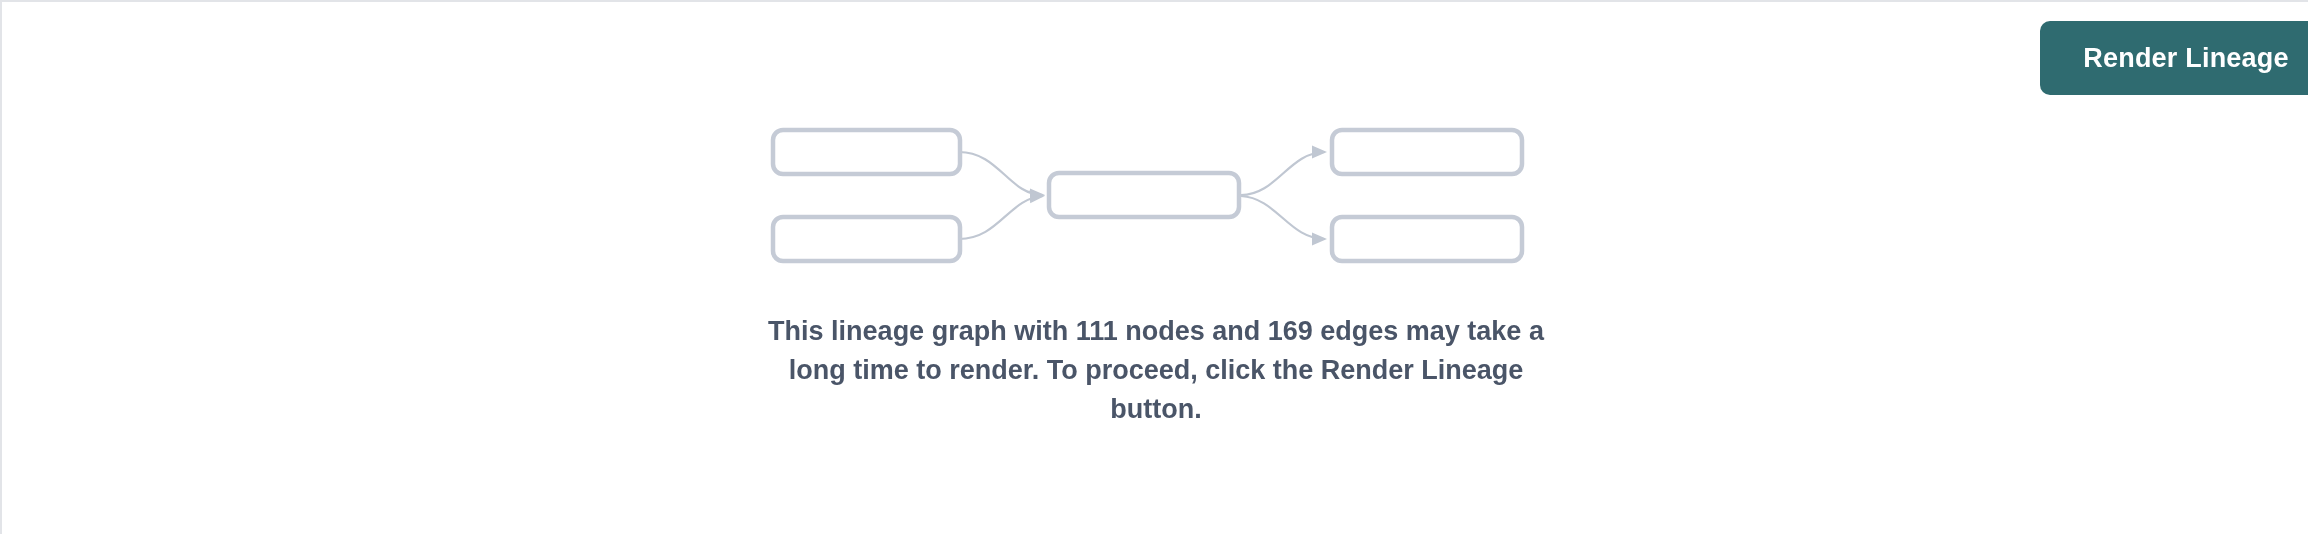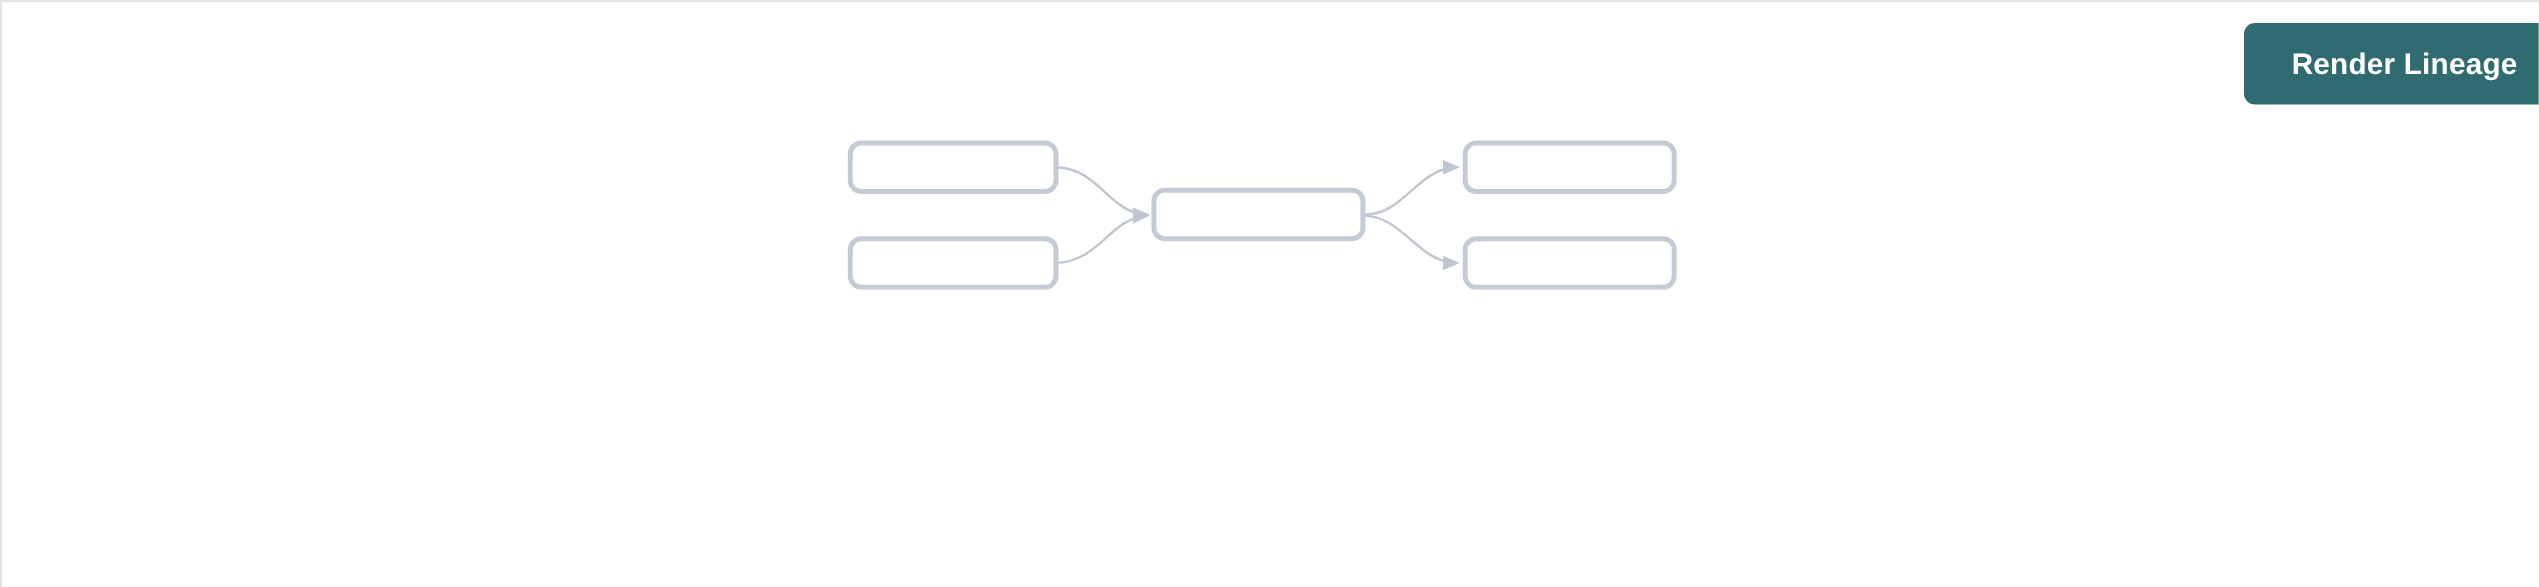--- a/index.html
+++ b/index.html
@@ -97,17 +97,18 @@
       <path d="M480,75 C516,75 528,32 564,32" fill="none" stroke="#c0c7d2" stroke-width="2.2" marker-end="url(#arrowhead)"></path>
       <path d="M480,76 C516,78 528,119 564,119" fill="none" stroke="#c0c7d2" stroke-width="2.2" marker-end="url(#arrowhead)"></path>
 
       <rect x="12" y="10" width="187" height="44" rx="10" ry="10" fill="#ffffff" stroke="#c5cbd6" stroke-width="4.5"></rect>
       <rect x="12" y="97" width="187" height="44" rx="10" ry="10" fill="#ffffff" stroke="#c5cbd6" stroke-width="4.5"></rect>
       <rect x="288" y="53" width="190" height="44" rx="10" ry="10" fill="#ffffff" stroke="#c5cbd6" stroke-width="4.5"></rect>
       <rect x="571" y="10" width="190" height="44" rx="10" ry="10" fill="#ffffff" stroke="#c5cbd6" stroke-width="4.5"></rect>
       <rect x="571" y="97" width="190" height="44" rx="10" ry="10" fill="#ffffff" stroke="#c5cbd6" stroke-width="4.5"></rect>
     </svg>
 
+    <div class="empty-message">This lineage graph with 111 nodes and 169 edges may take a long time to render. To proceed, click the Render Lineage button.</div>
   </div>
 
   <button class="render-btn">Render Lineage</button>
 
 </div>
 
 </body></html>

